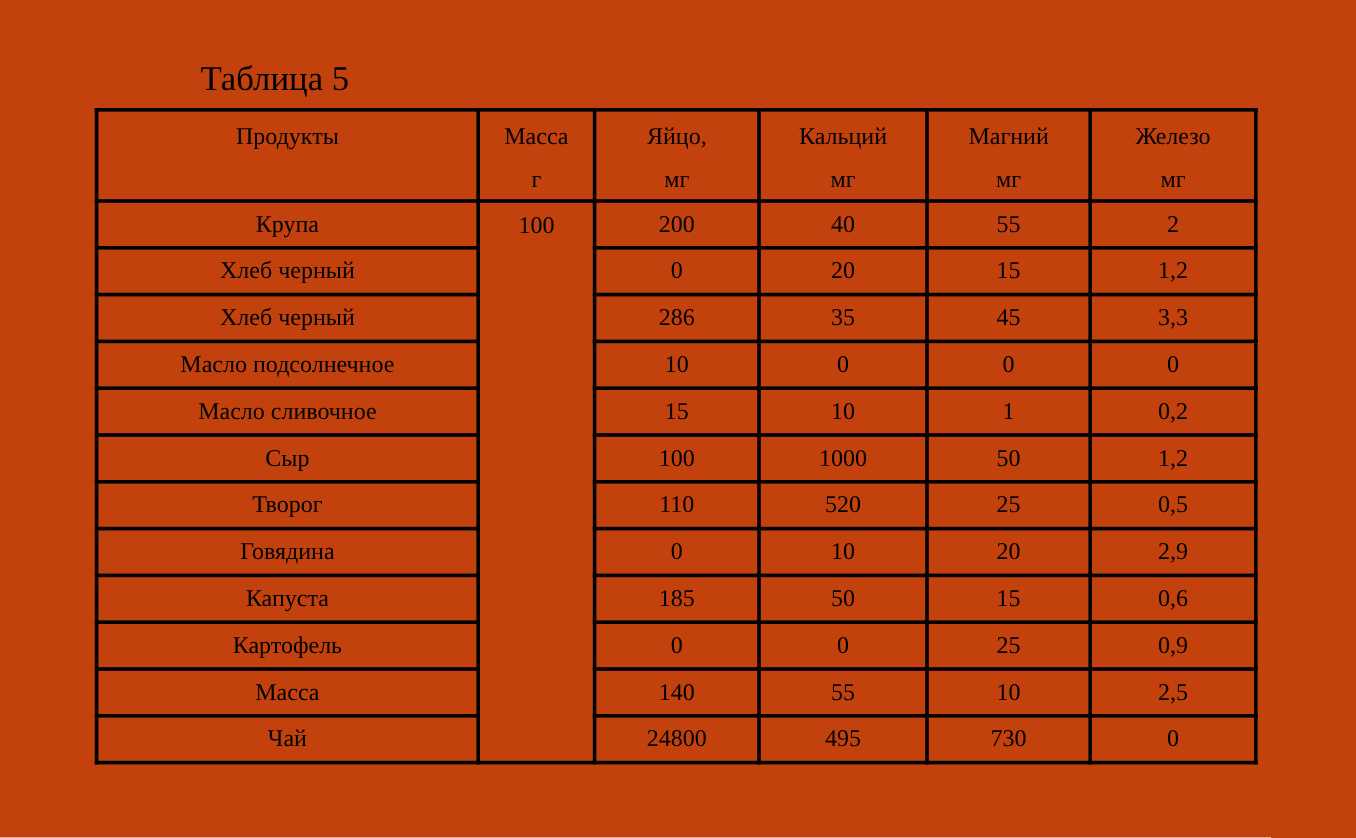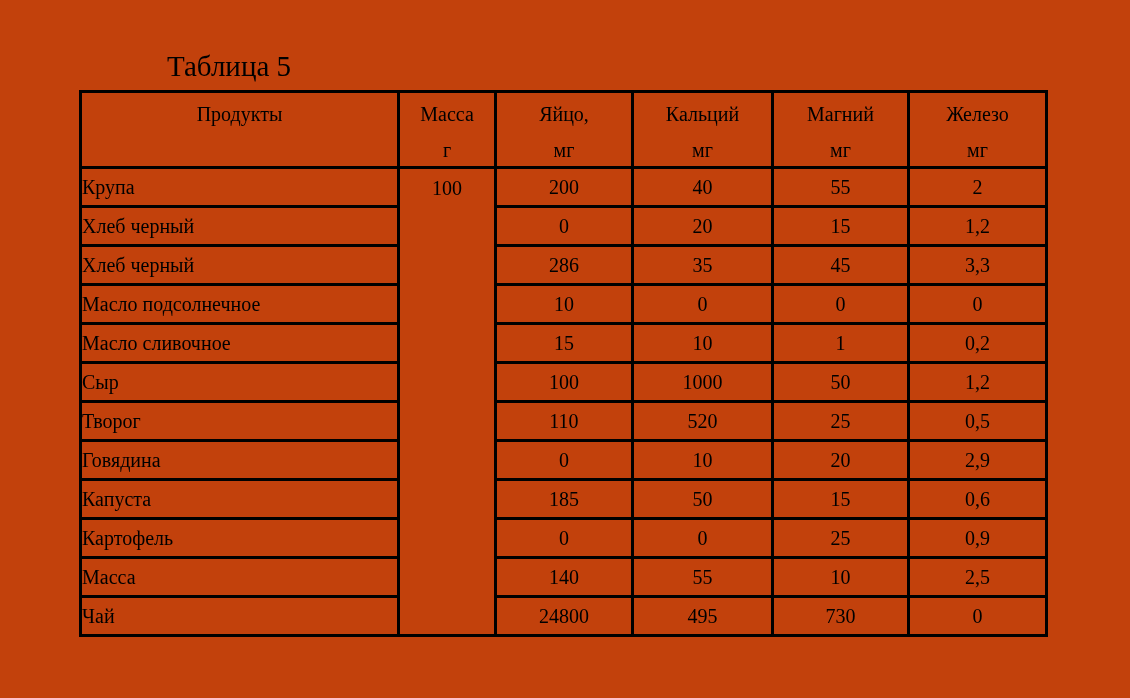--- a/index.html
+++ b/index.html
@@ -48,21 +48,21 @@
   }
   .hdr-line1 { line-height: 42px; height: 42px; }
   .hdr-line2 { line-height: 30px; height: 30px; }
   tbody td {
     height: 37px;
     text-align: center;
     vertical-align: middle;
     line-height: 36px;
   }
   td.product-cell {
-    text-align: left;
+    text-align: center;
     padding-left: 4px;
   }
   td.mass-cell {
     vertical-align: top;
   }
   .mass-value {
     height: 38px;
     line-height: 38px;
     text-align: center;
   }

